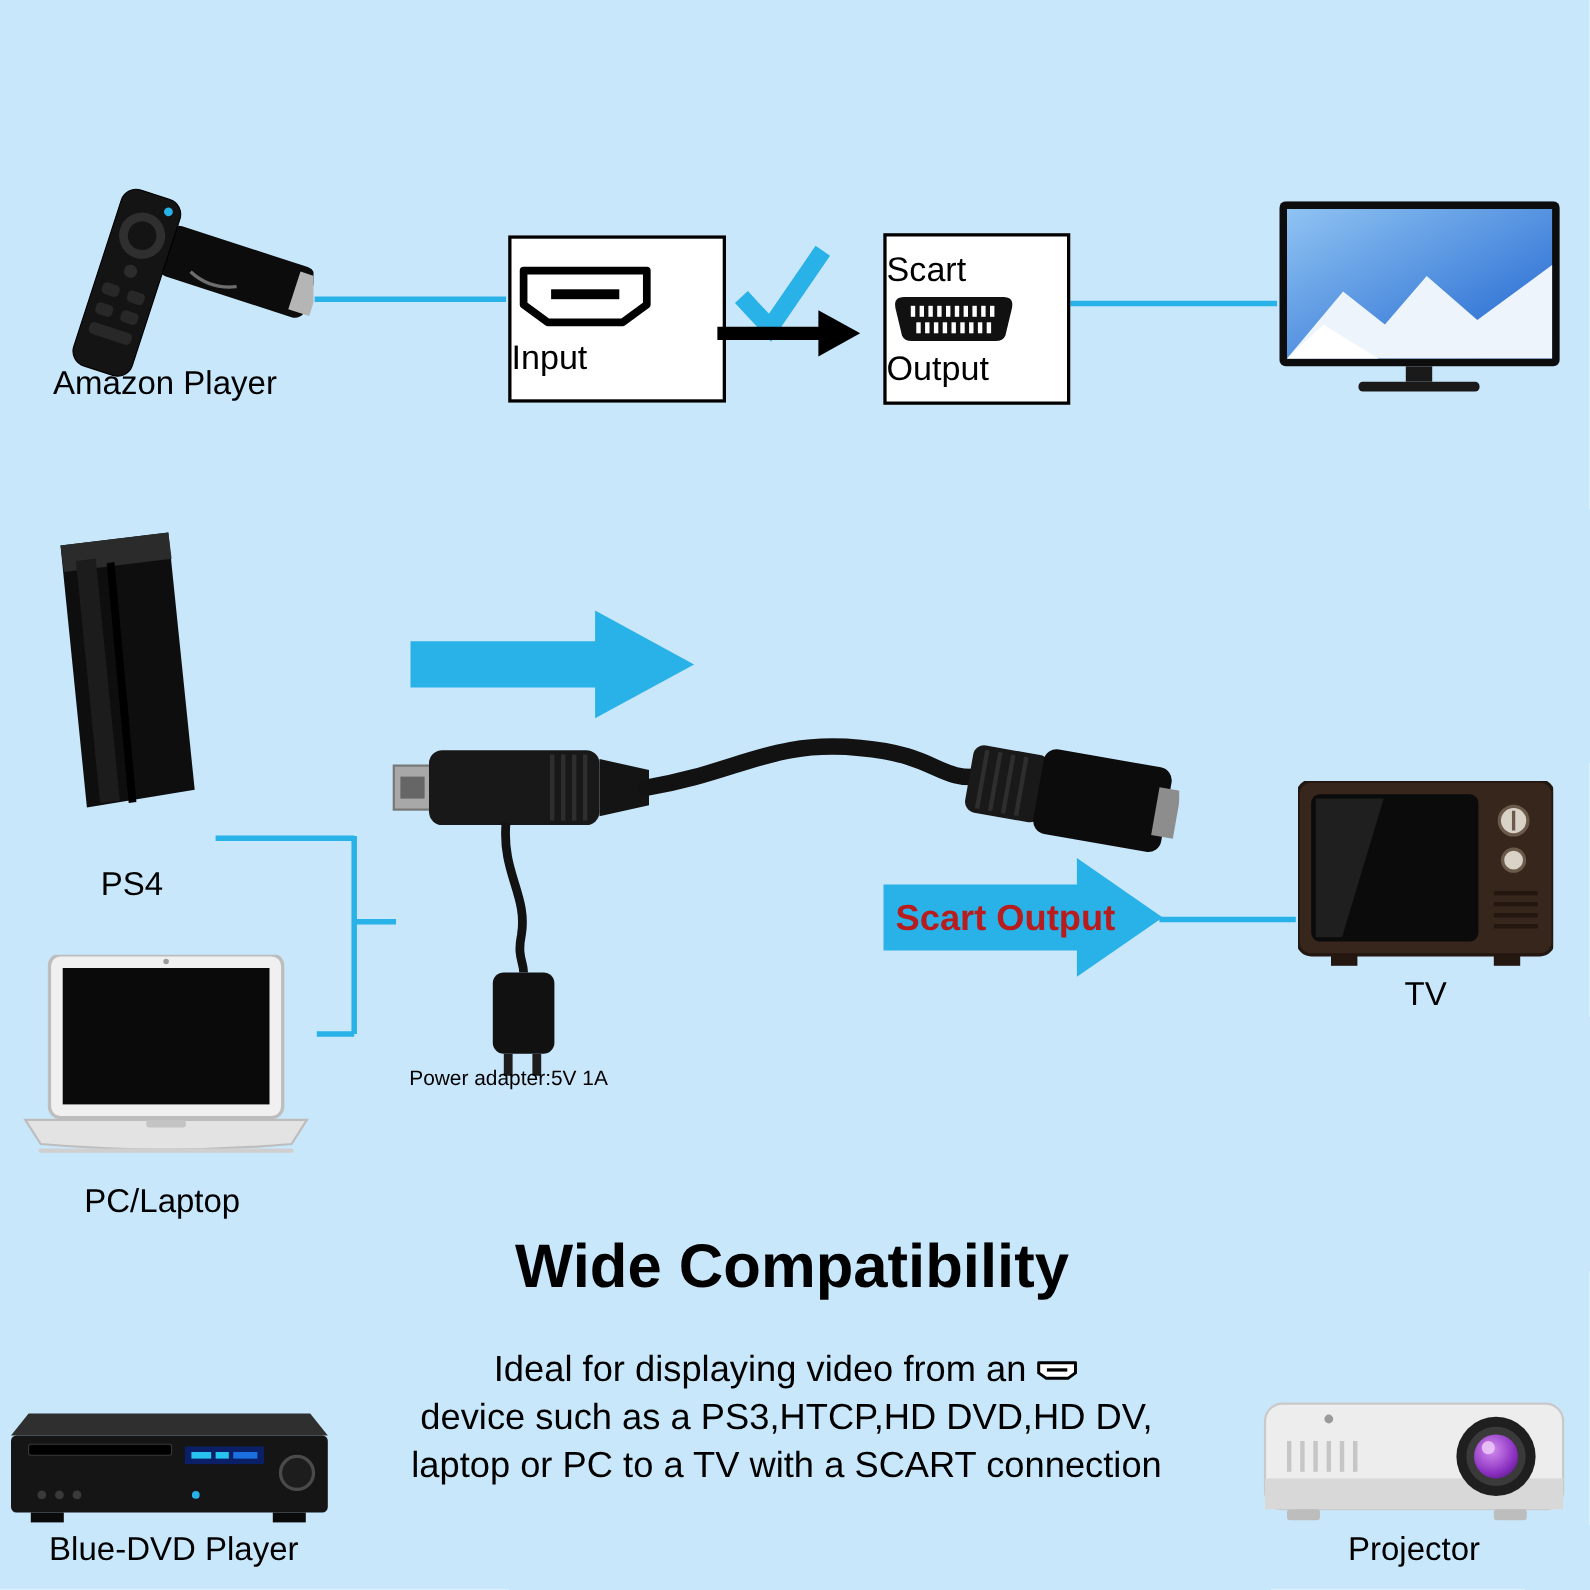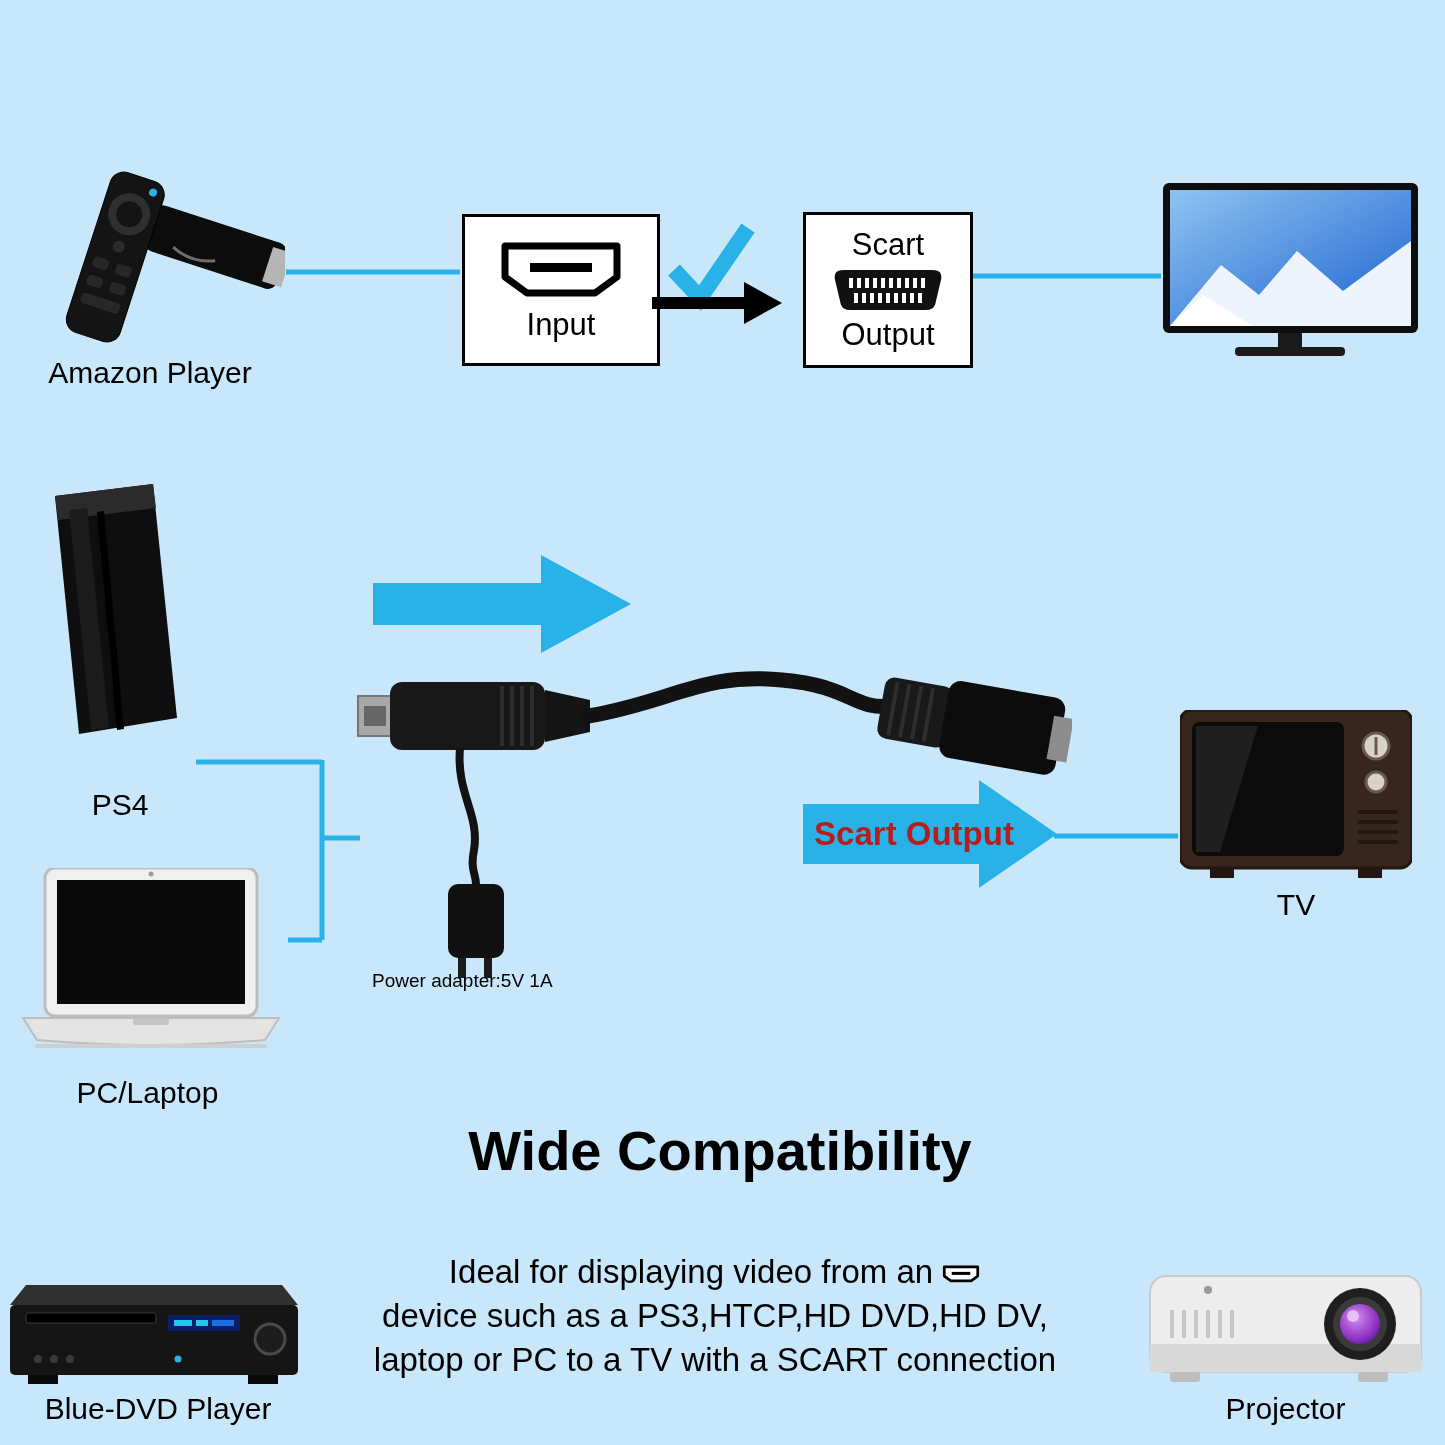--- a/index.html
+++ b/index.html
@@ -5,26 +5,26 @@
   html,body{margin:0;padding:0;}
   .canvas{
     position:relative;width:1445px;height:1445px;
     background:#c8e7fb;overflow:hidden;
     font-family:"Liberation Sans",sans-serif;color:#000;
   }
   .abs{position:absolute;}
   .dev-label{position:absolute;text-align:center;font-size:30px;color:#000;}
   .io-box{
     position:absolute;background:#fff;border:3px solid #000;
-    display:flex;flex-direction:column;align-items:center;justify-content:center;gap:4px;
+    display:flex;flex-direction:column;align-items:flex-start;justify-content:center;gap:4px;
   }
   .io-text{font-size:31px;color:#000;}
   
   .amazon-img{left:25px;top:168px;width:260px;height:175px;}
-  .amazon-label{left:15px;top:356px;width:270px;}
+  .amazon-label{left:15px;top:332px;width:270px;}
   .ps4-img{left:25px;top:478px;width:175px;height:265px;}
   .ps4-label{left:40px;top:748px;width:160px;margin-top:40px;}
   .laptop-img{left:15px;top:868px;width:275px;height:205px;}
   .laptop-label{left:20px;top:1076px;width:255px;}
   .dvd-img{left:8px;top:1283px;width:292px;height:110px;}
   .dvd-label{left:8px;top:1392px;width:300px;}
   
   .monitor-img{left:1163px;top:183px;width:255px;height:185px;}
   .monitor-label{left:1163px;top:376px;width:255px;}
   .tv-img{left:1180px;top:710px;width:232px;height:170px;}
@@ -42,21 +42,21 @@
   .power-label{position:absolute;left:372px;top:970px;font-size:19px;font-weight:normal;}
   .scart-banner{left:803px;top:778px;width:258px;height:112px;}
   .scart-banner-text{
     position:absolute;left:2px;top:26px;width:218px;height:60px;line-height:60px;
     text-align:center;font-size:33px;font-weight:bold;color:#b91c1c;
   }
   
   .title{position:absolute;left:280px;top:1118px;width:880px;text-align:center;
     font-size:56px;font-weight:bold;}
   .para{position:absolute;left:270px;top:1222px;width:890px;text-align:center;
-    font-size:33px;line-height:1.34;margin-top:28px;}
+    font-size:33px;line-height:1.34;}
   .para-line{white-space:nowrap;}
   .mini-hdmi{vertical-align:middle;margin-left:8px;}
   .lines{left:0;top:0;width:1445px;height:1445px;pointer-events:none;}
 </style>
 </head>
 <body>
 
 <div class="canvas">
 
   <svg class="abs lines" viewBox="0 0 1445 1445">

